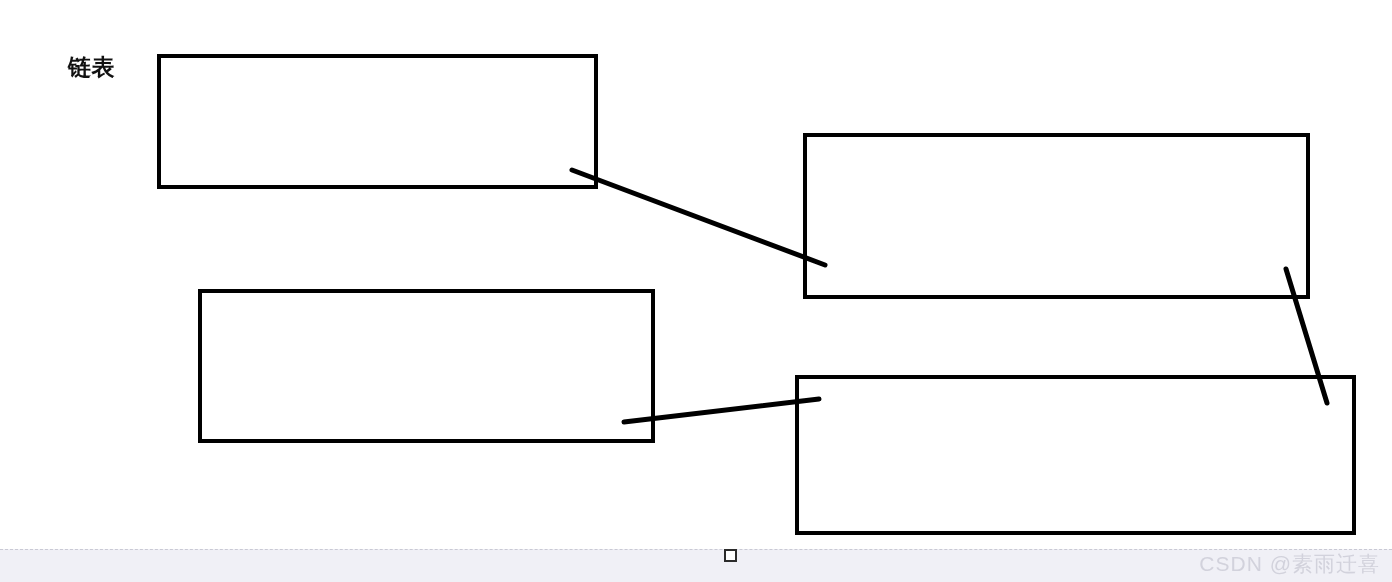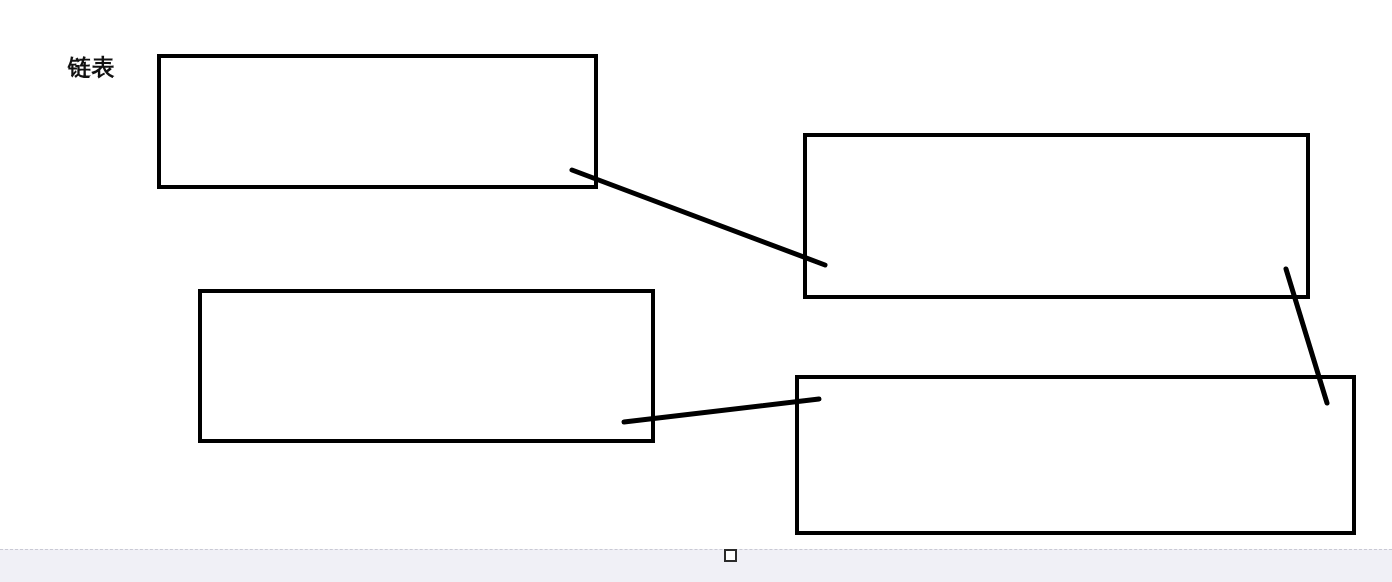--- a/index.html
+++ b/index.html
@@ -98,14 +98,15 @@
     </svg>
 
     <div class="diagram-label" style="left: 38px; top: 56px; color: rgb(17, 17, 17);">链表</div>
 
   </div>
 
   <div id="bottom-bar" style="background: rgb(240, 240, 246); border-top-color: rgb(201, 201, 212);"></div>
 
   <div id="page-marker" style="left: 724px; top: 549px; width: 13px; height: 13px;"></div>
 
+  <div id="watermark" style="color: rgb(210, 210, 220);">CSDN @素雨迁喜</div>
 
 </div>
 
 </body></html>

